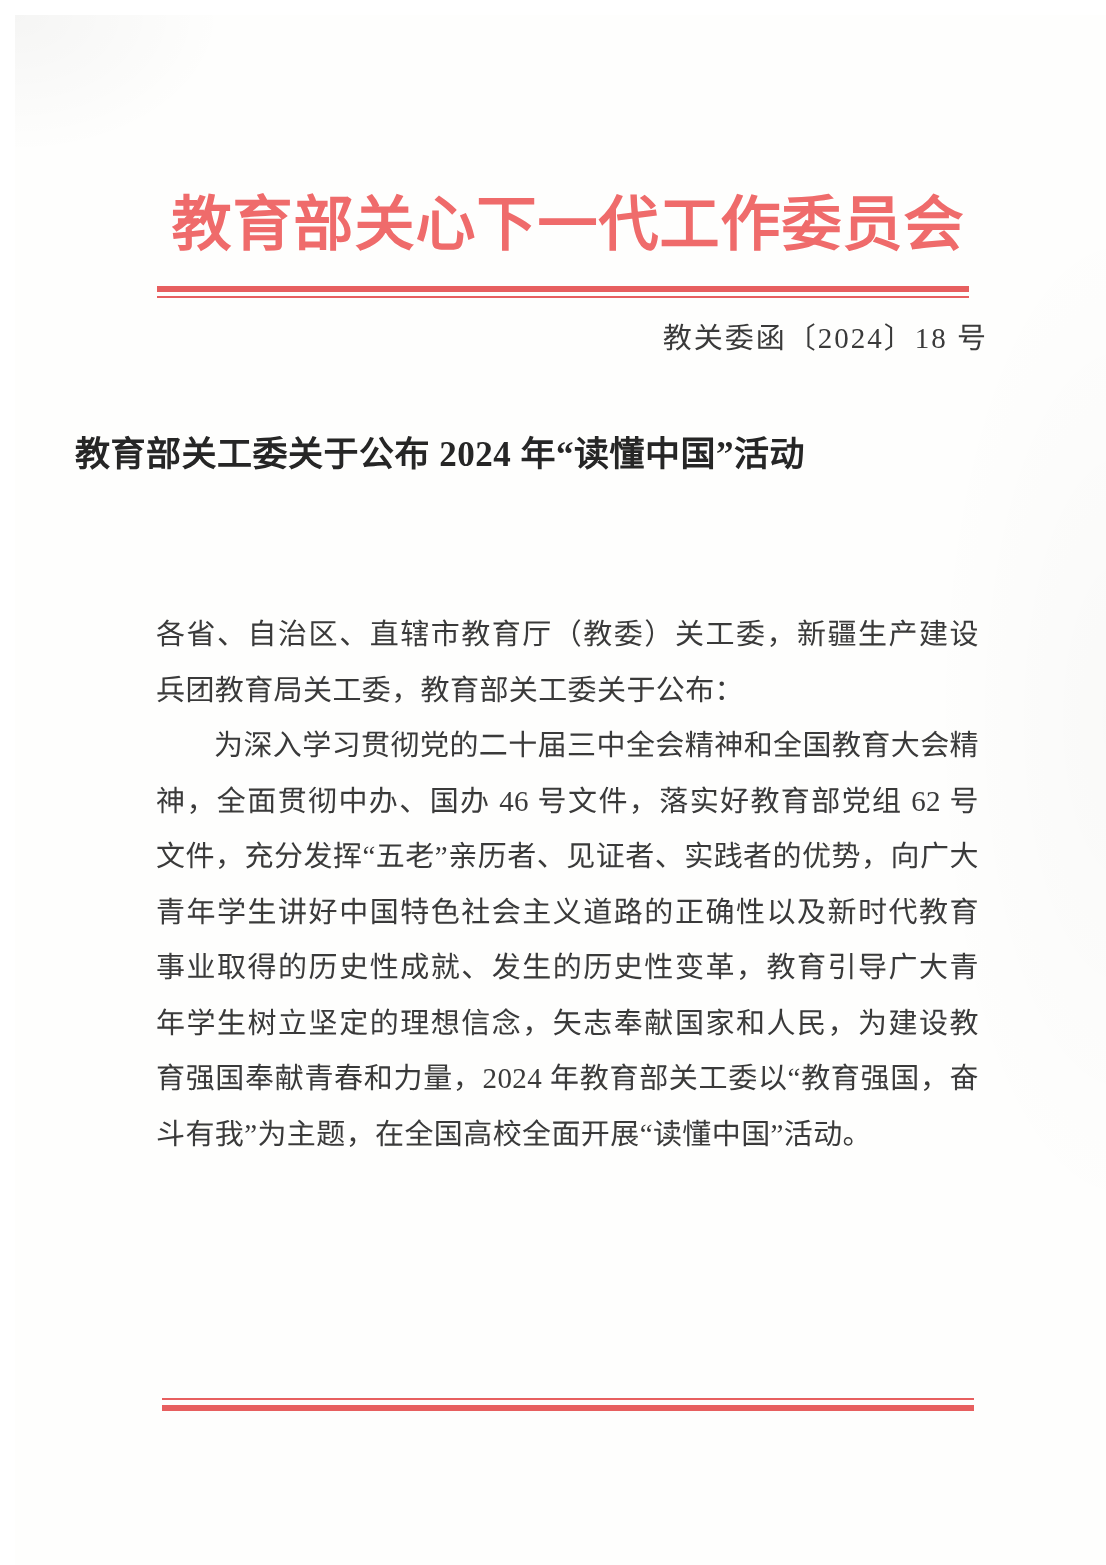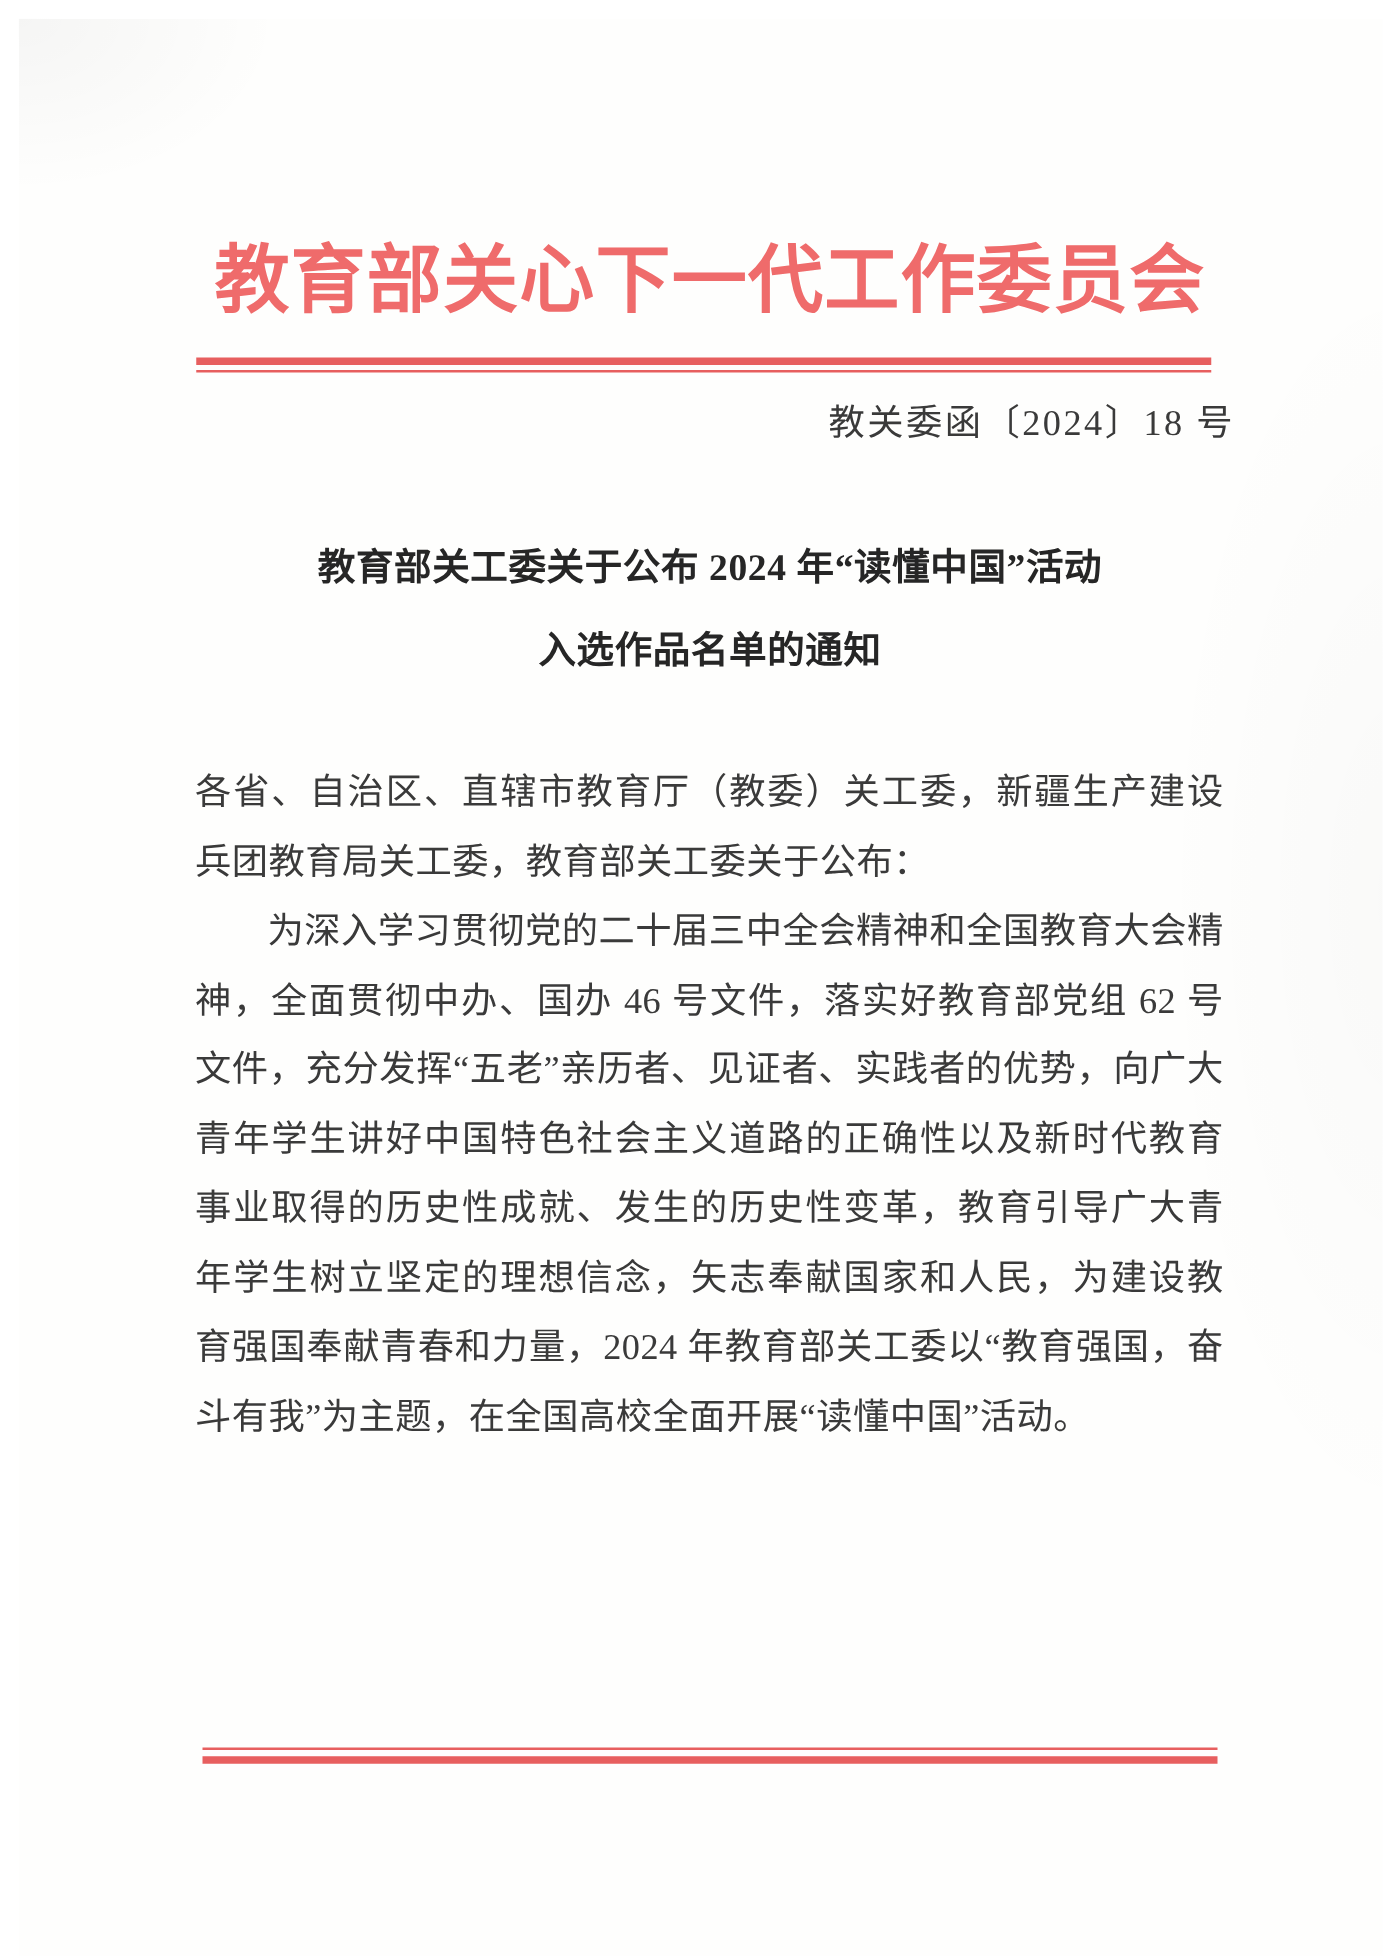--- a/index.html
+++ b/index.html
@@ -51,22 +51,22 @@
     top:299px;right:133px;
     font-size:29px;
     color:var(--body-ink);
     letter-spacing:2px;
     white-space:nowrap;
   }
   .doc-title{
     position:absolute;
     top:407px;left:60px;right:60px;
     margin:0;
-    text-align:center;
-    font-size:30px;
+    text-align:left;
+    font-size:35px;
     line-height:66px;
     font-weight:bold;
     color:var(--title-ink);
     letter-spacing:0.5px;
   }
   .doc-title .title-line{display:block;}
   .doc-body{
     position:absolute;
     top:592px;left:141px;width:823px;
     font-size:29px;
@@ -88,21 +88,20 @@
 
   <div class="rule rule-header">
     <div class="bar-thick"></div>
     <div class="bar-thin"></div>
   </div>
 
   <div class="doc-number">教关委函〔2024〕18 号</div>
 
   <h2 class="doc-title">
     <span class="title-line">教育部关工委关于公布 2024 年“读懂中国”活动</span>
-    <span class="title-line">入选作品名单的通知</span>
   </h2>
 
   <div class="doc-body">
     <p>各省、自治区、直辖市教育厅（教委）关工委，新疆生产建设兵团教育局关工委，教育部关工委关于公布：</p>
     <p>为深入学习贯彻党的二十届三中全会精神和全国教育大会精神，全面贯彻中办、国办 46 号文件，落实好教育部党组 62 号文件，充分发挥“五老”亲历者、见证者、实践者的优势，向广大青年学生讲好中国特色社会主义道路的正确性以及新时代教育事业取得的历史性成就、发生的历史性变革，教育引导广大青年学生树立坚定的理想信念，矢志奉献国家和人民，为建设教育强国奉献青春和力量，2024 年教育部关工委以“教育强国，奋斗有我”为主题，在全国高校全面开展“读懂中国”活动。</p>
   </div>
 
   <div class="rule rule-footer">
     <div class="bar-thin"></div>
     <div class="bar-thick"></div>

